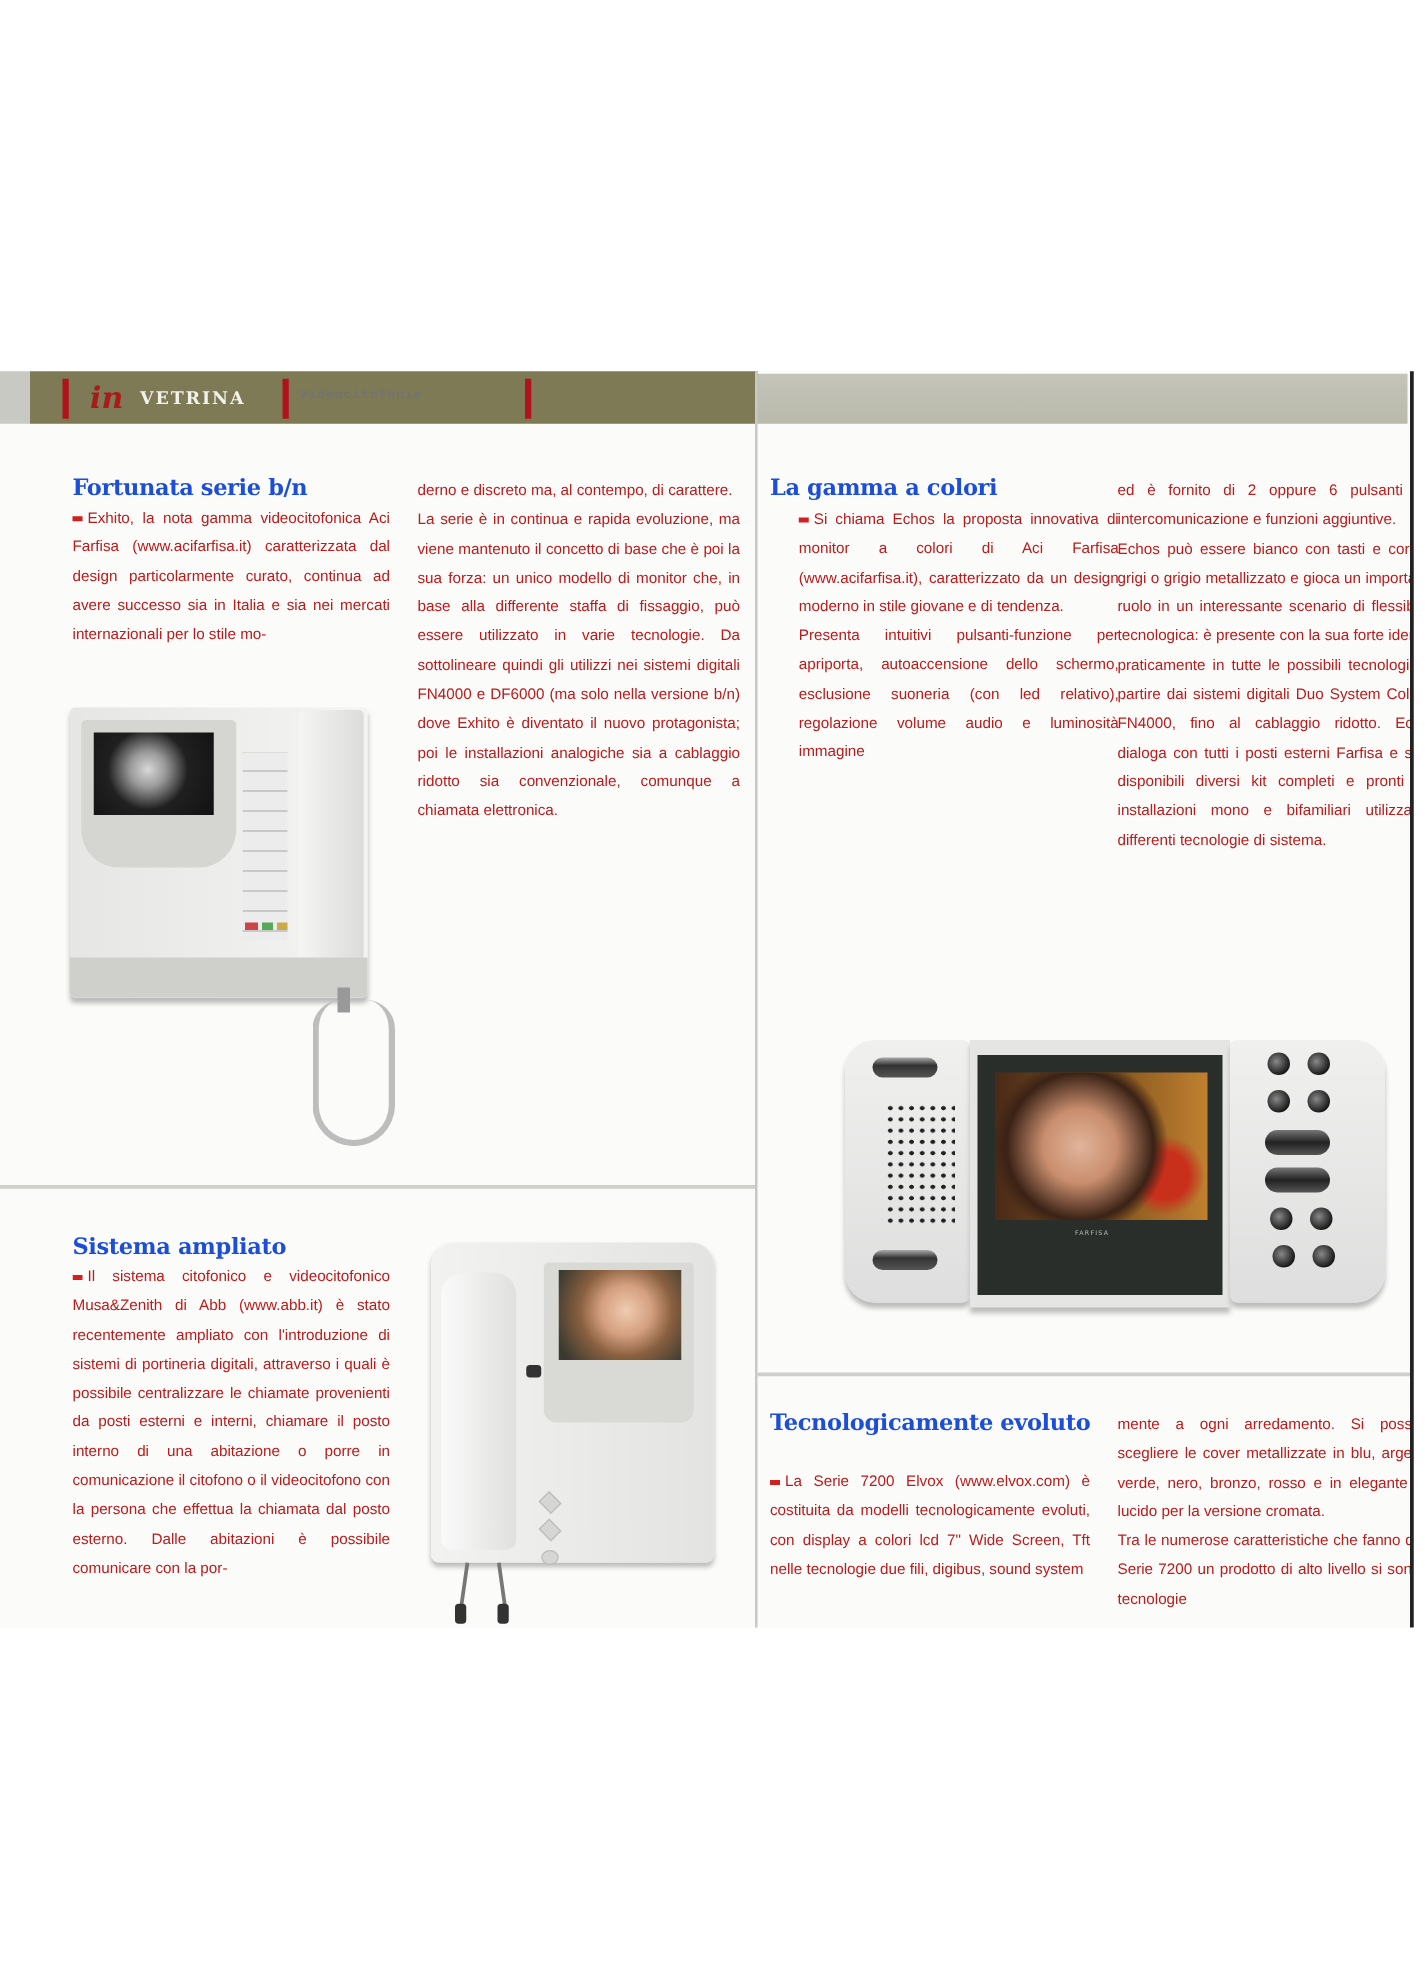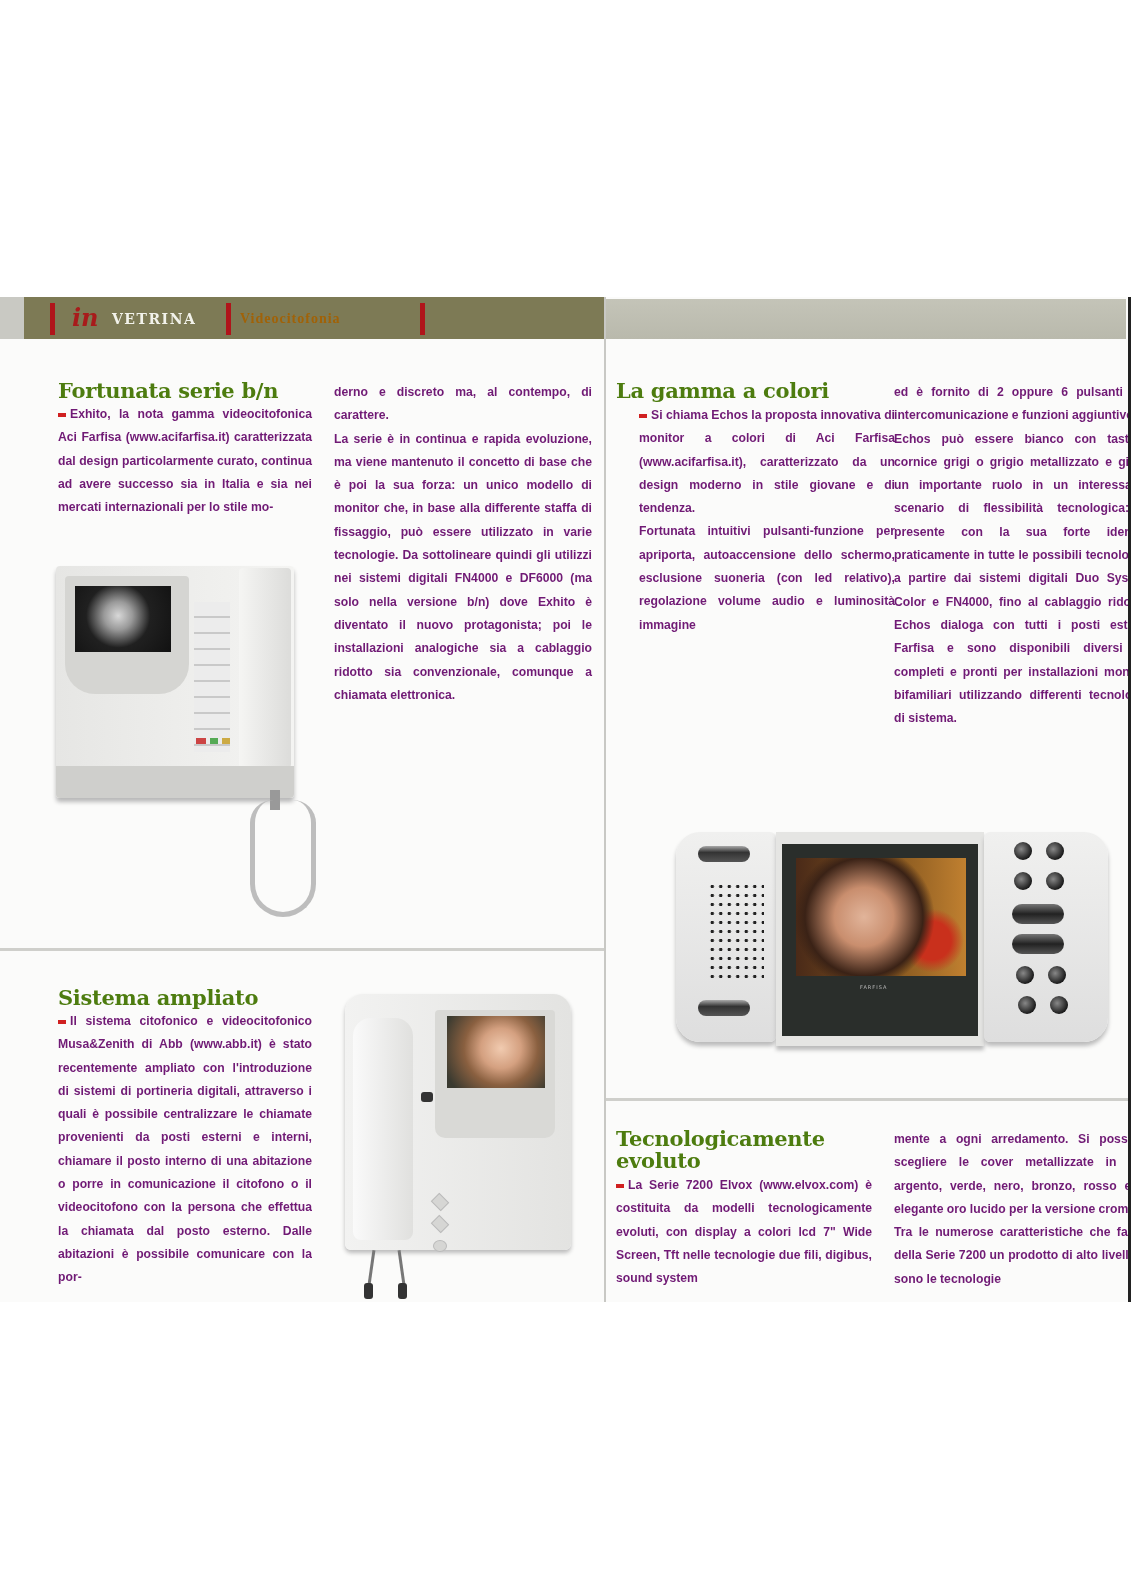--- a/index.html
+++ b/index.html
@@ -5,26 +5,26 @@
   html,body{margin:0;padding:0;background:#ffffff;}
   body{width:1140px;height:1581px;position:relative;overflow:hidden;font-family:"DejaVu Sans",sans-serif;}
   .page{position:absolute;left:0;top:297px;width:1130px;height:1005px;background:#fbfbfa;}
   .hdr-left-gray{position:absolute;left:0;top:297px;width:24px;height:42px;background:#c9c9c3;}
   .hdr-band{position:absolute;left:24px;top:297px;width:582px;height:42px;background:#7d7a55;}
   .hdr-band-right{position:absolute;left:606px;top:299px;width:520px;height:40px;background:linear-gradient(#c4c4b8,#b9b9ac);}
   .hdr-rule-r{position:absolute;left:1128px;top:297px;width:3px;height:1005px;background:#222;}
   .hdr-bar{position:absolute;top:303px;width:5px;height:32px;background:#b0141a;}
   .hdr-logo{position:absolute;left:72px;top:303px;font-family:"DejaVu Serif",serif;font-style:italic;font-weight:bold;font-size:24px;color:#a81b1b;}
   .hdr-vetrina{position:absolute;left:112px;top:311px;font-family:"DejaVu Serif",serif;font-weight:bold;font-size:14px;letter-spacing:1.5px;color:#f2f2ea;}
-  .hdr-cat{position:absolute;left:240px;top:311px;font-family:Liberation Serif, serif;font-weight:bold;font-size:14px;letter-spacing:1px;color:#a16207;}
+  .hdr-cat{position:absolute;left:240px;top:311px;font-family:Liberation Mono, monospace;font-weight:bold;font-size:10px;letter-spacing:1px;color:#737373;}
   .vrule{position:absolute;left:604px;top:297px;width:2px;height:1005px;background:#c8c8c4;}
   .hrule-l{position:absolute;left:0;top:948px;width:604px;height:3px;background:#cfcfcb;}
   .hrule-r{position:absolute;left:606px;top:1098px;width:522px;height:3px;background:#cfcfcb;}
-  .title{position:absolute;font-family:"DejaVu Serif",serif;font-weight:bold;font-size:21px;color:#4d7c0f;letter-spacing:-0.3px;line-height:22px;}
-  .col{position:absolute;font-family:"Liberation Sans",sans-serif;font-size:12.2px;line-height:23.3px;color:#701a75;text-align:justify;font-weight:bold;}
+  .title{position:absolute;font-family:"DejaVu Serif",serif;font-weight:bold;font-size:18px;color:#1d4ed8;letter-spacing:-0.3px;line-height:22px;}
+  .col{position:absolute;font-family:"Liberation Sans",sans-serif;font-size:12.2px;line-height:23.3px;color:#b91c1c;text-align:justify;}
   .col p{margin:0;}
   .bullet{display:inline-block;width:8px;height:4px;background:#d02020;margin-right:4px;vertical-align:middle;}
   .clip{overflow:hidden;}
   
   .dev1{position:absolute;left:56px;top:566px;width:238px;height:232px;background:linear-gradient(90deg,#e6e6e4,#f4f4f2);border-radius:4px;box-shadow:0 4px 4px #b9b9b9;}
   .dev1 .screenframe{position:absolute;left:9px;top:10px;width:124px;height:118px;background:#d5d5d2;border-radius:4px 4px 30px 30px;}
   .dev1 .screen{position:absolute;left:19px;top:20px;width:96px;height:66px;background:radial-gradient(circle at 45% 45%,#d8d8d8 0,#9a9a9a 22%,#202020 50%,#111 100%);}
   .dev1 .btns{position:absolute;left:138px;top:36px;width:36px;height:150px;background:repeating-linear-gradient(#ececec 0 14px,#c9c9c9 14px 16px);}
   .dev1 .handset{position:absolute;left:183px;top:2px;width:52px;height:200px;background:linear-gradient(90deg,#f5f5f3,#dcdcda);border-radius:4px;}
   .dev1 .base{position:absolute;left:0;top:200px;width:238px;height:32px;background:#cfcfcc;border-radius:0 0 4px 4px;}
@@ -88,21 +88,21 @@
   <div class="leds"></div>
   <div class="handset"></div>
   <div class="base"></div>
 </div>
 <div class="cord2"></div>
 <div class="cord"></div>
 
 <div class="title" style="left:616px;top:380px;">La gamma a colori</div>
 <div class="col" style="left:616px;top:404px;width:256px;margin-left:23px;">
   <p><span class="bullet"></span><span>Si chiama Echos la proposta innovativa di monitor a colori di Aci Farfisa (www.acifarfisa.it), caratterizzato da un design moderno in stile giovane e di tendenza.</span></p>
-  <p>Fortunata intuitivi pulsanti-funzione per apriporta, autoaccensione dello schermo, esclusione suoneria (con led relativo), regolazione volume audio e luminosità immagine</p>
+  <p>Presenta intuitivi pulsanti-funzione per apriporta, autoaccensione dello schermo, esclusione suoneria (con led relativo), regolazione volume audio e luminosità immagine</p>
 </div>
 <div class="col clip" style="left:894px;top:381px;width:234px;height:420px;">
   <div style="width:256px;">
     <p>ed è fornito di 2 oppure 6 pulsanti per intercomunicazione e funzioni aggiuntive.</p>
     <p>Echos può essere bianco con tasti e cornice grigi o grigio metallizzato e gioca un importante ruolo in un interessante scenario di flessibilità tecnologica: è presente con la sua forte identità praticamente in tutte le possibili tecnologie, a partire dai sistemi digitali Duo System Color e FN4000, fino al cablaggio ridotto. Echos dialoga con tutti i posti esterni Farfisa e sono disponibili diversi kit completi e pronti per installazioni mono e bifamiliari utilizzando differenti tecnologie di sistema.</p>
   </div>
 </div>
 <div class="dev2">
   <div class="lpanel">
     <div class="pill" style="left:22px;top:14px;"></div>

